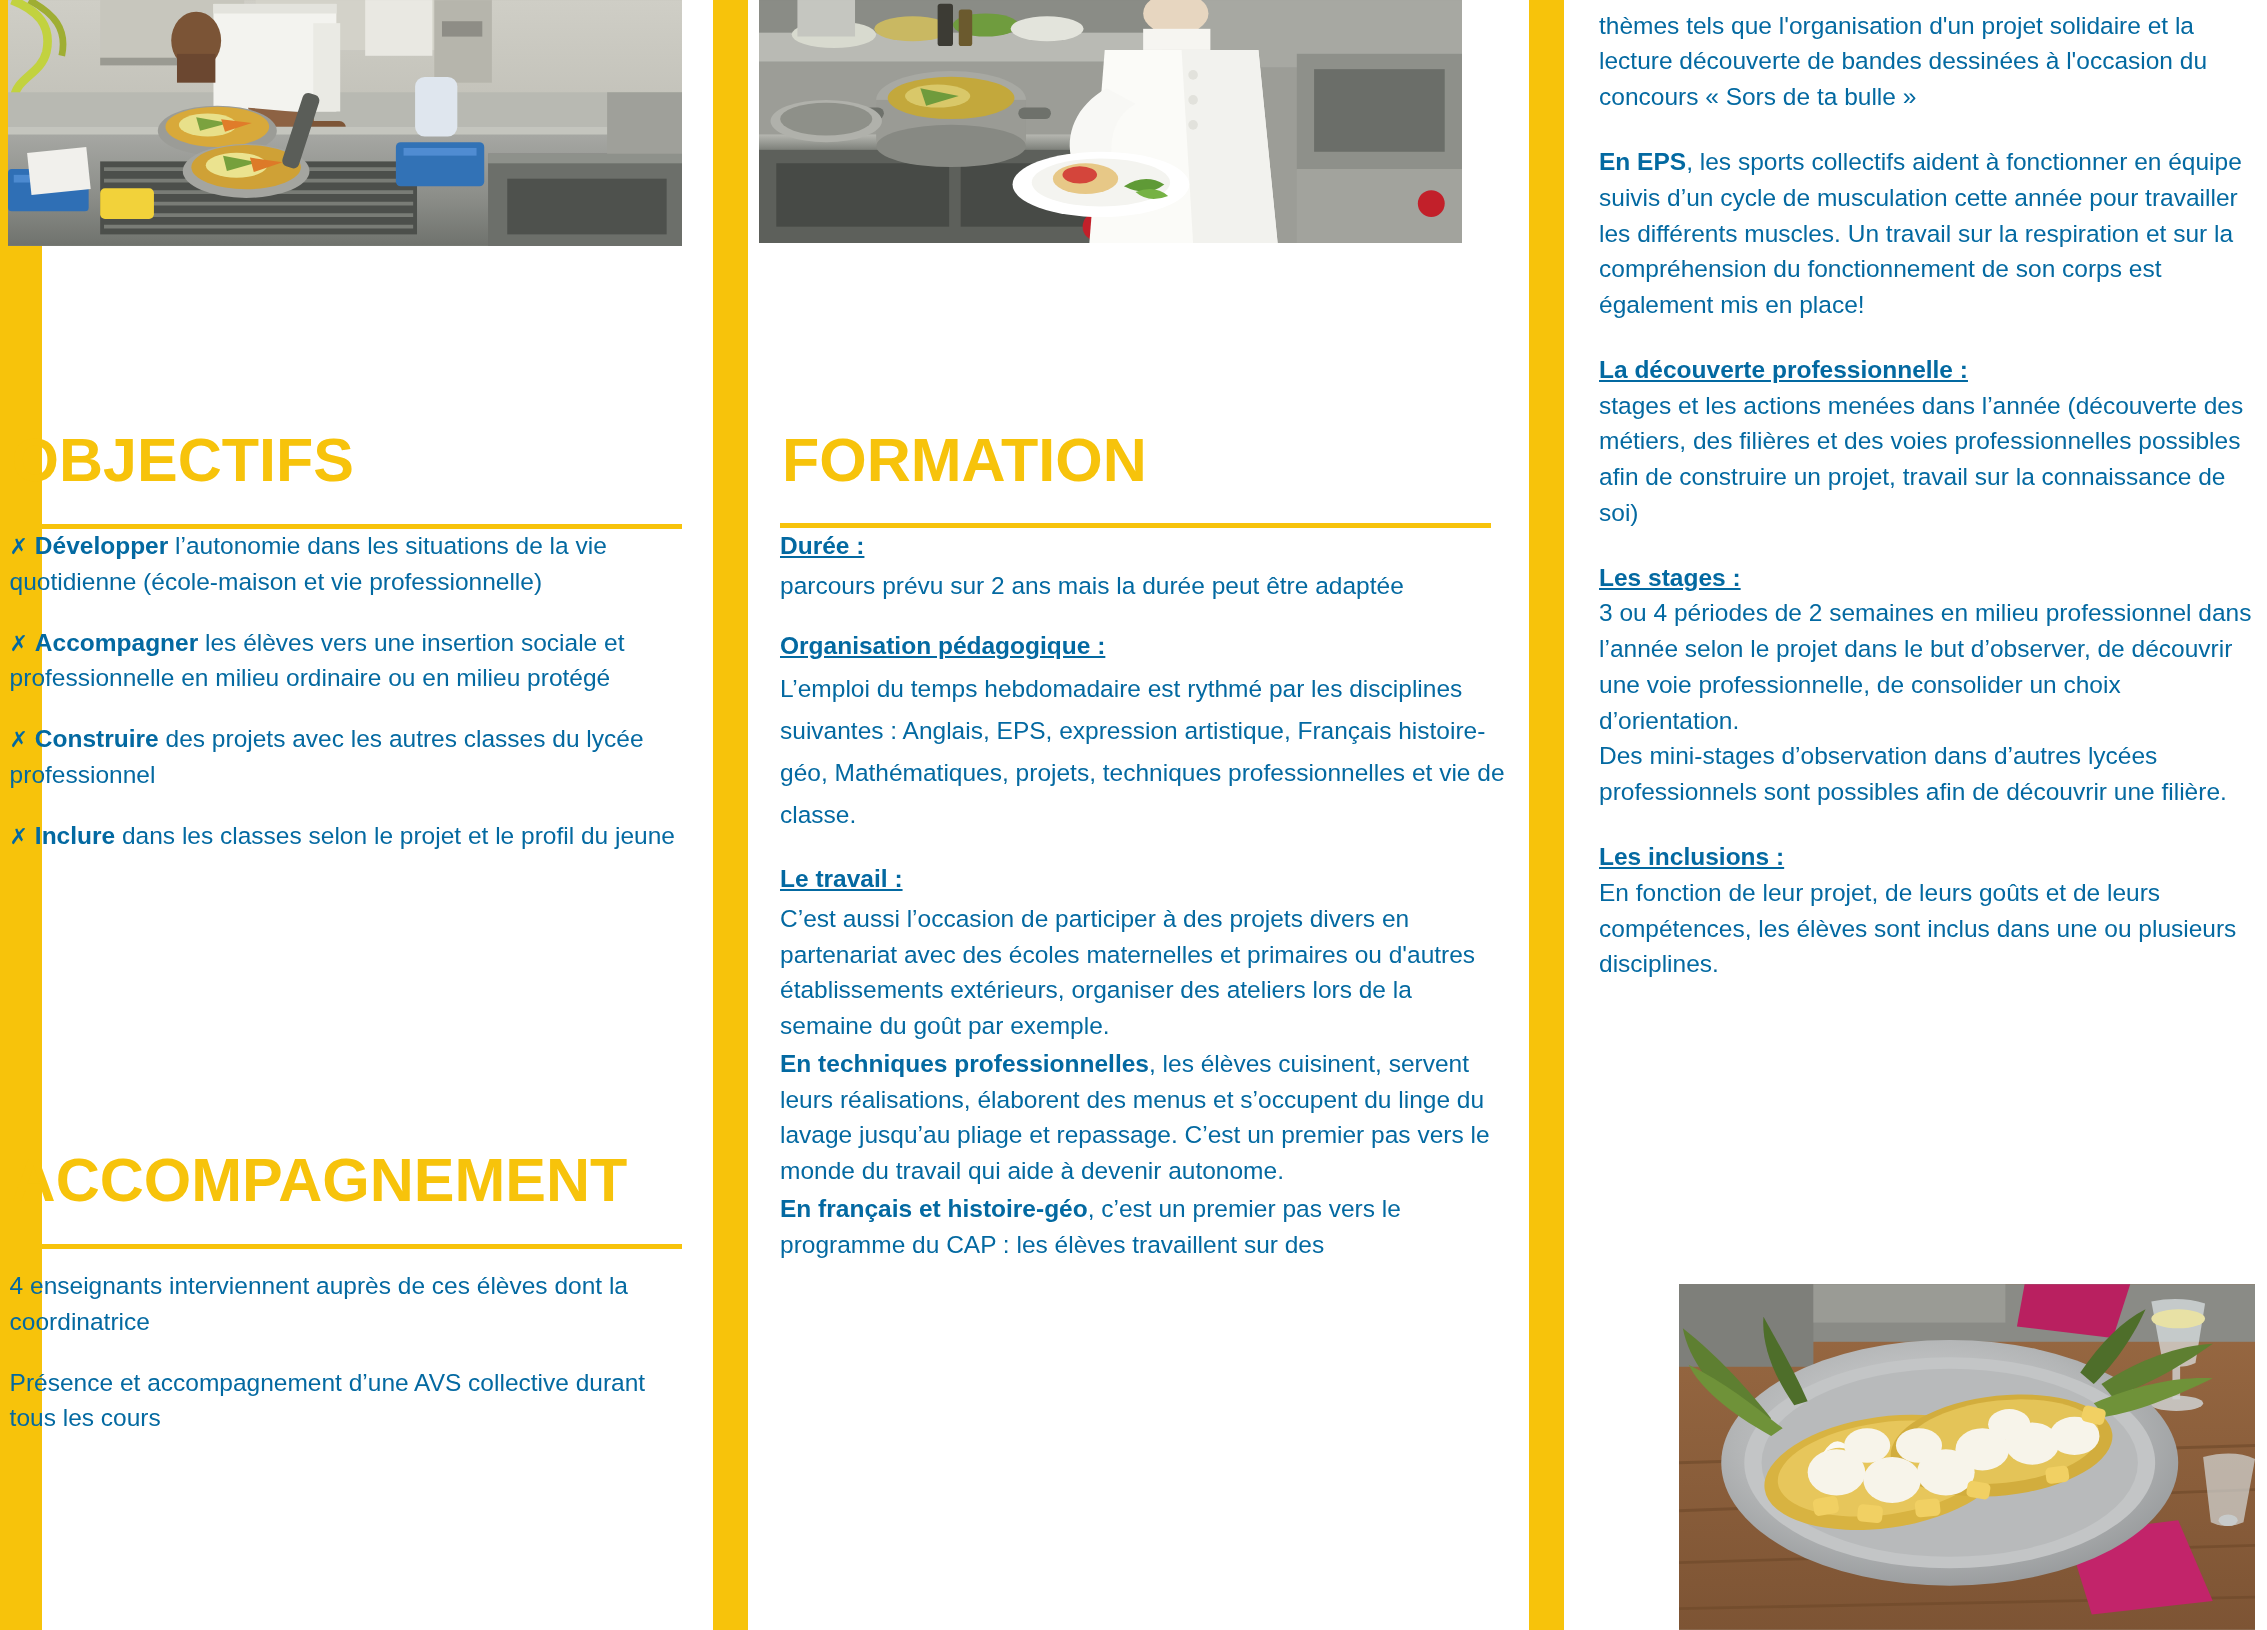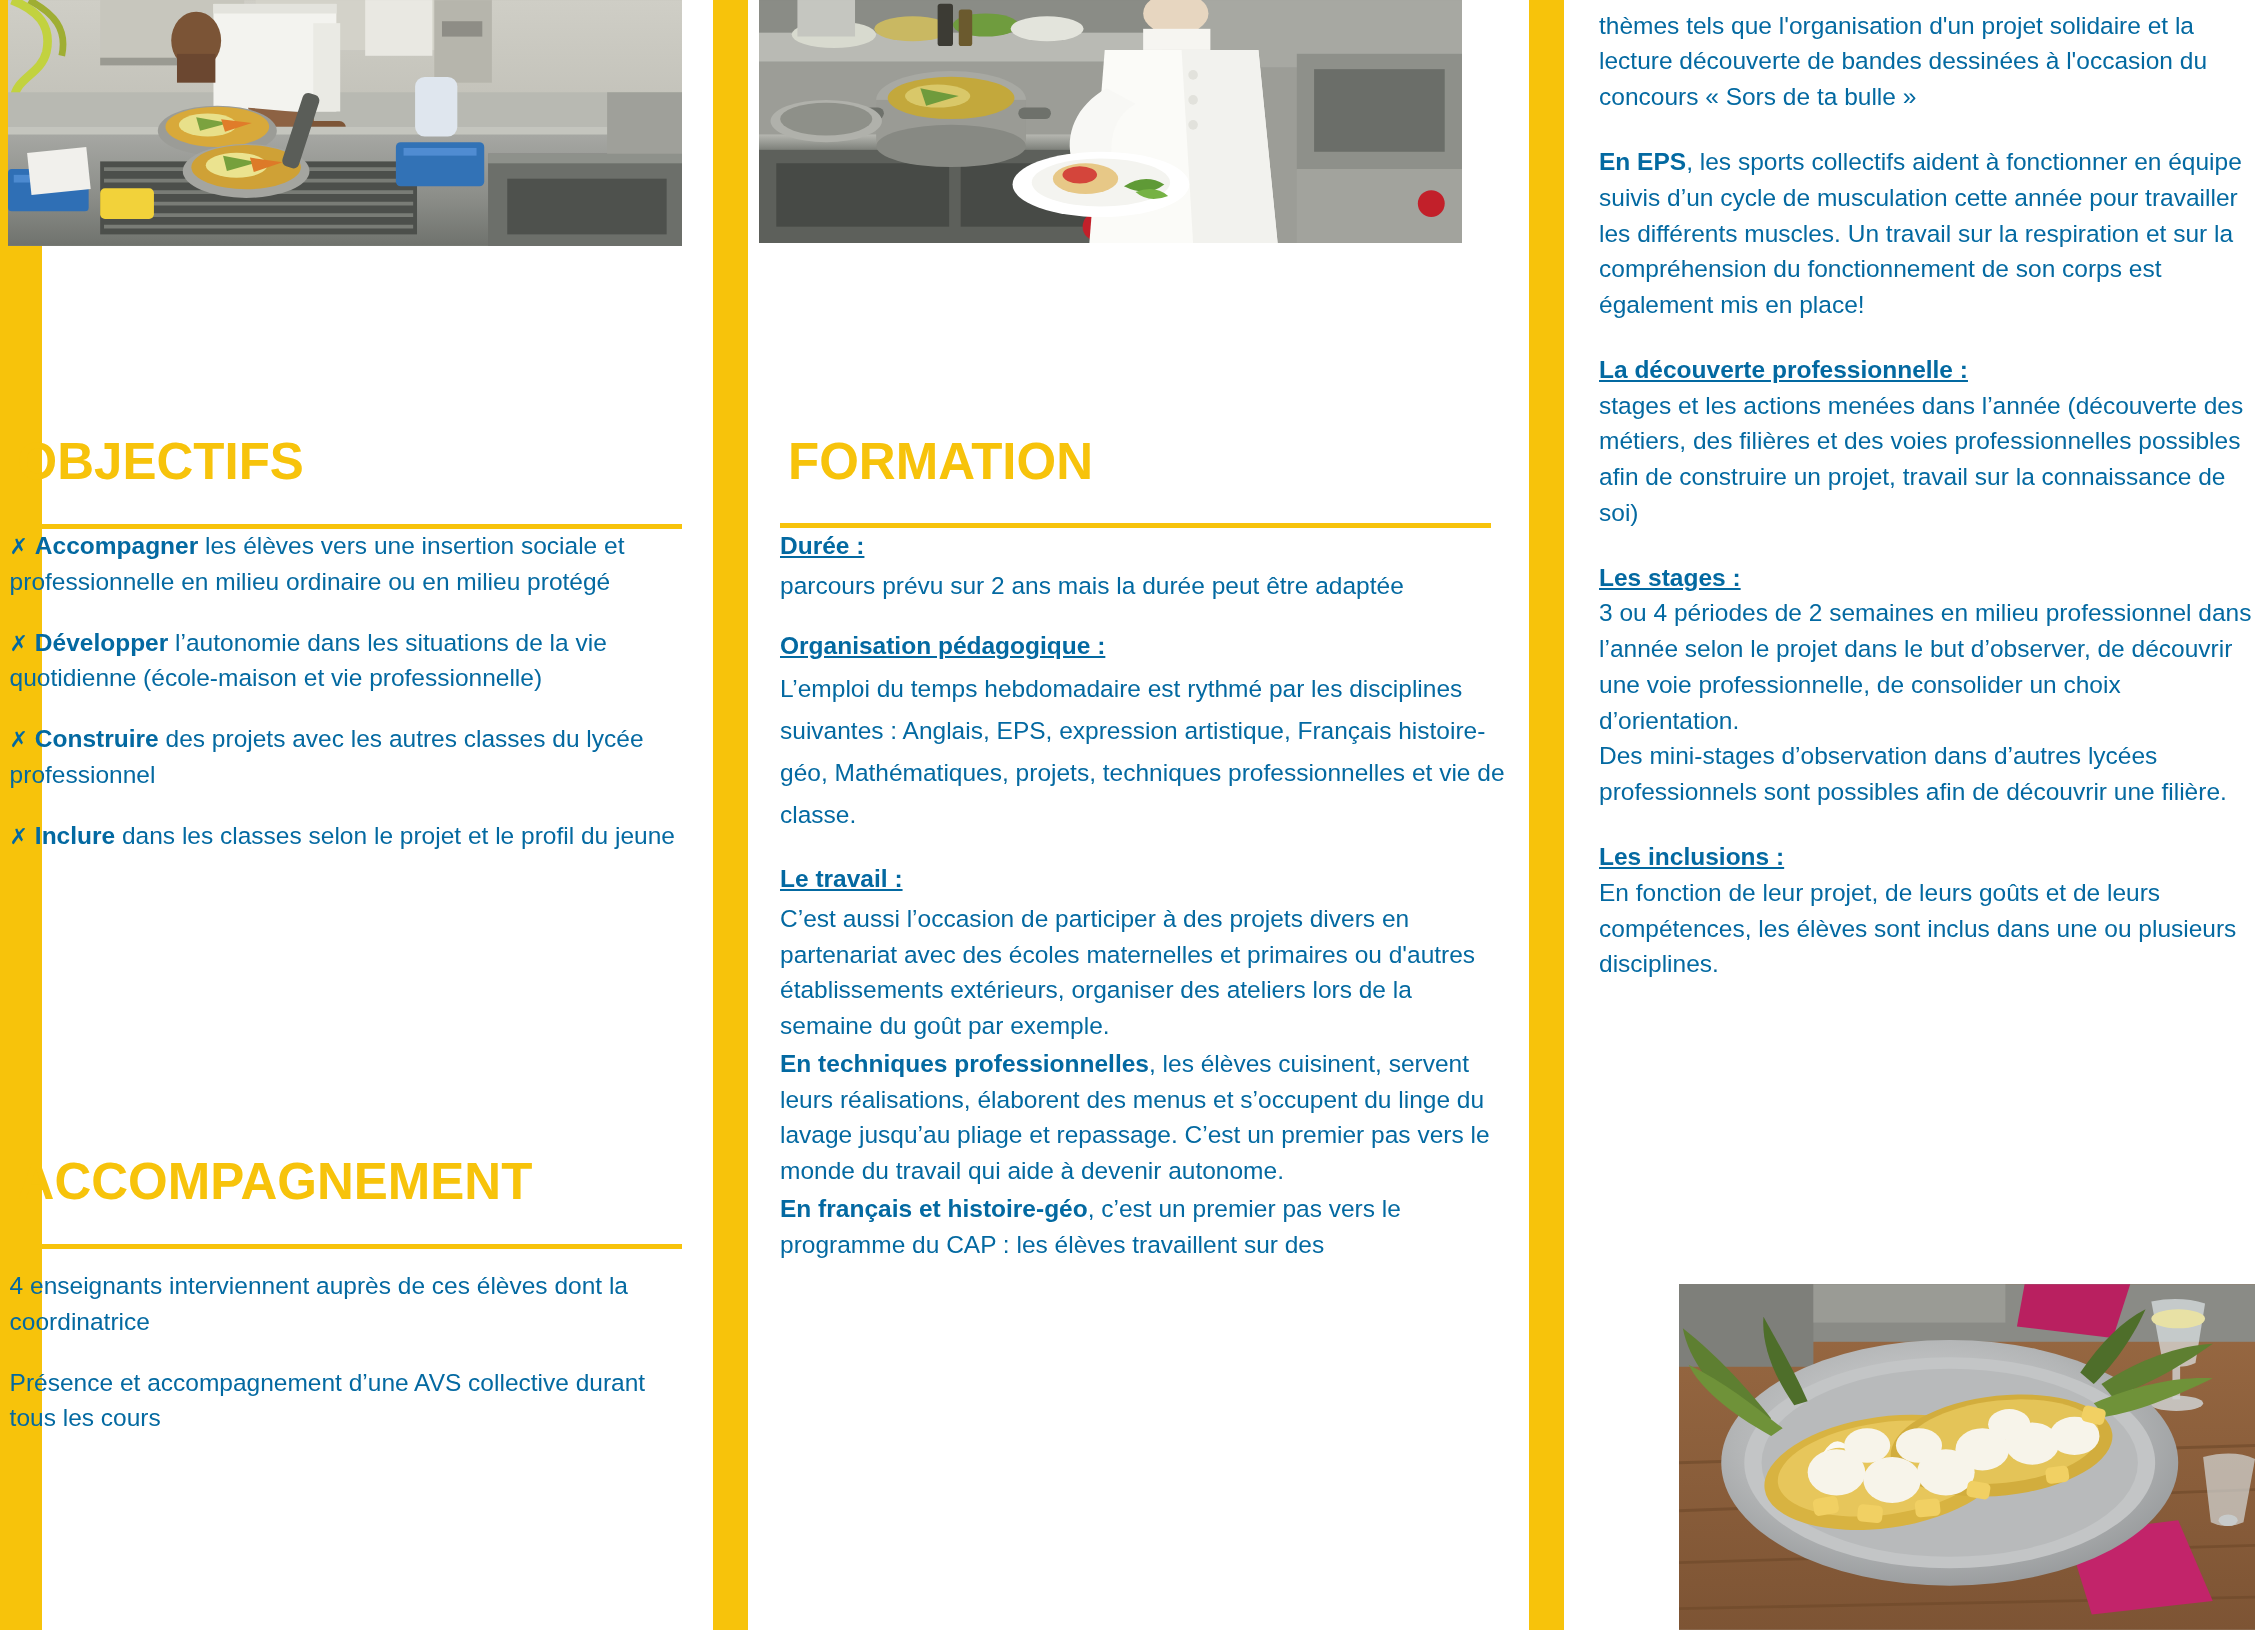--- a/index.html
+++ b/index.html
@@ -41,24 +41,24 @@
   .photo canvas, .photo svg { display: block; }
 
   #photo-kitchen-grill { left: 7.7px;   top: 0px;   width: 674px;  height: 246px; }
   #photo-chef-plate    { left: 759px; top: 0px;   width: 703px;  height: 243px; }
   #photo-pineapple     { left: 1679px; top: 1284px; width: 576px; height: 346px; }
 
   
   .section-title {
     color: #f7c30b;
     font-weight: bold;
-    font-size: 51px;
+    font-size: 61px;
     letter-spacing: 0px;
     line-height: 1.0;
-    margin: 8px;
+    margin: 2px;
     padding: 0;
     font-family: "Liberation Sans", sans-serif;
   }
   .title-rule {
     height: 4.8px;
     background: #f7c30b;
     margin-top: 13.4px;
   }
 
   
@@ -278,25 +278,25 @@
       <rect x="560" y="176" width="172" height="77" fill="#a2a39d"></rect>
       <circle cx="700" cy="212" r="14" fill="#c2202a"></circle>
     </svg>
   </div>
 
   <h2 class="section-title" id="objectifs-title">OBJECTIFS</h2>
   <div class="title-rule" id="objectifs-rule"></div>
   <div class="body-text" id="objectifs-body">
     <div class="bullet-row">
       <span class="bullet-glyph">✗</span>
-      <span class="b">Accompagner</span><span> les élèves vers une insertion sociale et professionnelle en milieu ordinaire ou en milieu protégé</span>
+      <span class="b">Développer</span><span> l’autonomie dans les situations de la vie quotidienne (école-maison et vie professionnelle)</span>
     </div>
     <div class="bullet-row">
       <span class="bullet-glyph">✗</span>
-      <span class="b">Développer</span><span> l’autonomie dans les situations de la vie quotidienne (école-maison et vie professionnelle)</span>
+      <span class="b">Accompagner</span><span> les élèves vers une insertion sociale et professionnelle en milieu ordinaire ou en milieu protégé</span>
     </div>
     <div class="bullet-row">
       <span class="bullet-glyph">✗</span>
       <span class="b">Construire</span><span> des projets avec les autres classes du lycée professionnel</span>
     </div>
     <div class="bullet-row">
       <span class="bullet-glyph">✗</span>
       <span class="b">Inclure</span><span> dans les classes selon le projet et le profil du jeune</span>
     </div>
   </div>

